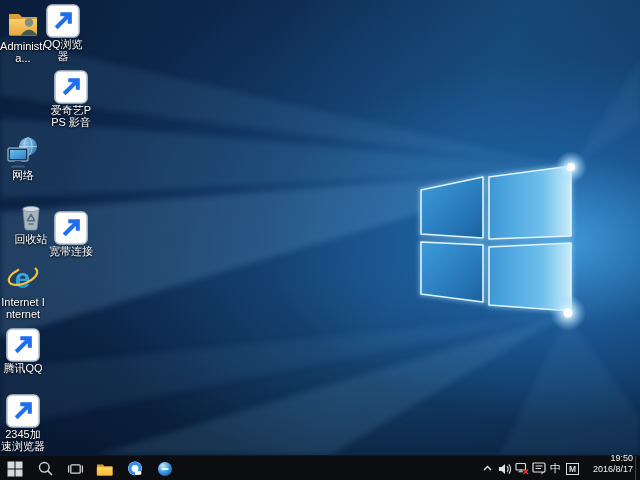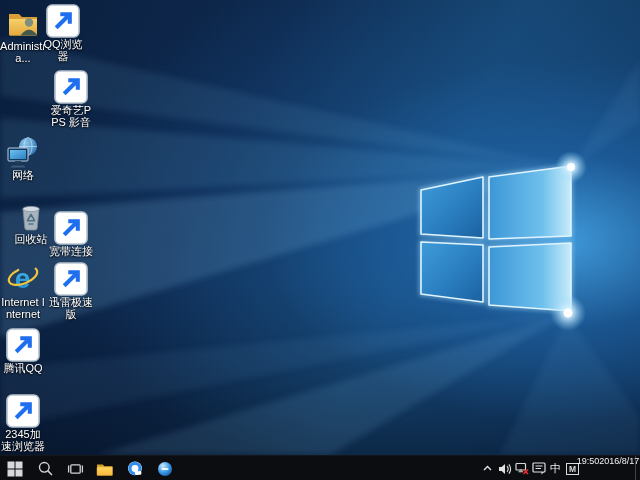--- a/index.html
+++ b/index.html
@@ -46,21 +46,21 @@
     display:flex; align-items:center; justify-content:center; padding:0;
     color:#e8e8e8;
   }
   .ime-zh { font-size:11px; line-height:11px; color:#ececec; }
   .ime-m span {
     display:inline-block; border:1px solid #d9d9d9; color:#d9d9d9;
     font-size:8.5px; font-weight:bold; line-height:10px; padding:0 1.5px;
   }
   .clock {
     width:54px; height:15px; background:transparent; border:none;
-    display:flex; flex-direction:row; align-items:flex-start; justify-content:center;
+    display:flex; flex-direction:column; align-items:flex-end; justify-content:center;
     color:#f2f2f2; font-size:9px; line-height:10.5px; padding:0 2px;
   }
   .show-desktop { width:5px; height:25px; border-left:1px solid rgba(255,255,255,0.22); }
 </style>
 </head>
 <body>
 
 <div class="desktop">
 
   <svg class="wallpaper-svg" width="640" height="455" viewBox="0 0 640 455">
@@ -259,39 +259,20 @@
               <stop offset="1" stop-color="#1787cf"></stop>
             </linearGradient>
           </defs>
         <text x="16.5" y="25.5" font-size="28" font-weight="bold" fill="url(#gie)" text-anchor="middle" font-family="Liberation Sans, sans-serif">e</text>
         <ellipse cx="17" cy="14" rx="15" ry="7.5" fill="none" stroke="#f0c53e" stroke-width="2.2" transform="rotate(-22 17 14)" stroke-dasharray="52 18" stroke-linecap="round"></ellipse>
       </svg>
     </div>
     <div class="lbl">Internet Internet</div>
   </div>
 
-  <div class="dicon" style="left:48px;top:262px">
-    <div class="art">
-      <svg viewBox="0 0 34 34">
-        <defs>
-            <linearGradient id="gxl" x1="0" y1="0" x2="0" y2="1">
-          <stop offset="0" stop-color="#58b8f6"></stop>
-              <stop offset="1" stop-color="#0e6fd8"></stop>
-            </linearGradient>
-          </defs>
-        <rect x="3" y="3" width="28" height="28" rx="6" fill="url(#gxl)" stroke="#cfe7fa" stroke-width="0.8"></rect>
-        <path d="M7,23.5 C13,16 18.5,13 28,7.5 C24,13.5 21,15.5 17,18 C20,17.5 23,17 26.5,17 C21,21.5 13,24.5 7,23.5 z" fill="#ffffff"></path>
-      </svg>
-      <svg class="badge" viewBox="0 0 10 10">
-        <rect x="0.3" y="0.3" width="9.4" height="9.4" rx="1.5" fill="#fff" stroke="#b8c4d0" stroke-width="0.5"></rect>
-        <path d="M3,7 L7,3 M4.2,3 h2.8 v2.8" stroke="#1e6ef0" stroke-width="1.2" fill="none"></path>
-      </svg>
-    </div>
-    <div class="lbl">迅雷极速版</div>
-  </div>
 
   <div class="dicon" style="left:0;top:328px">
     <div class="art">
       <svg viewBox="0 0 34 34">
         <ellipse cx="17" cy="18" rx="11.5" ry="13" fill="#161616"></ellipse>
         <path d="M5,17 q-3,6 1,9.5 q2.2,-0.8 3,-3" fill="#161616"></path>
         <path d="M29,17 q3,6 -1,9.5 q-2.2,-0.8 -3,-3" fill="#161616"></path>
         <ellipse cx="17" cy="11.5" rx="7" ry="5.2" fill="#ffffff"></ellipse>
         <ellipse cx="14.2" cy="10.5" rx="1.3" ry="1.8" fill="#161616"></ellipse>
         <ellipse cx="19.8" cy="10.5" rx="1.3" ry="1.8" fill="#161616"></ellipse>

